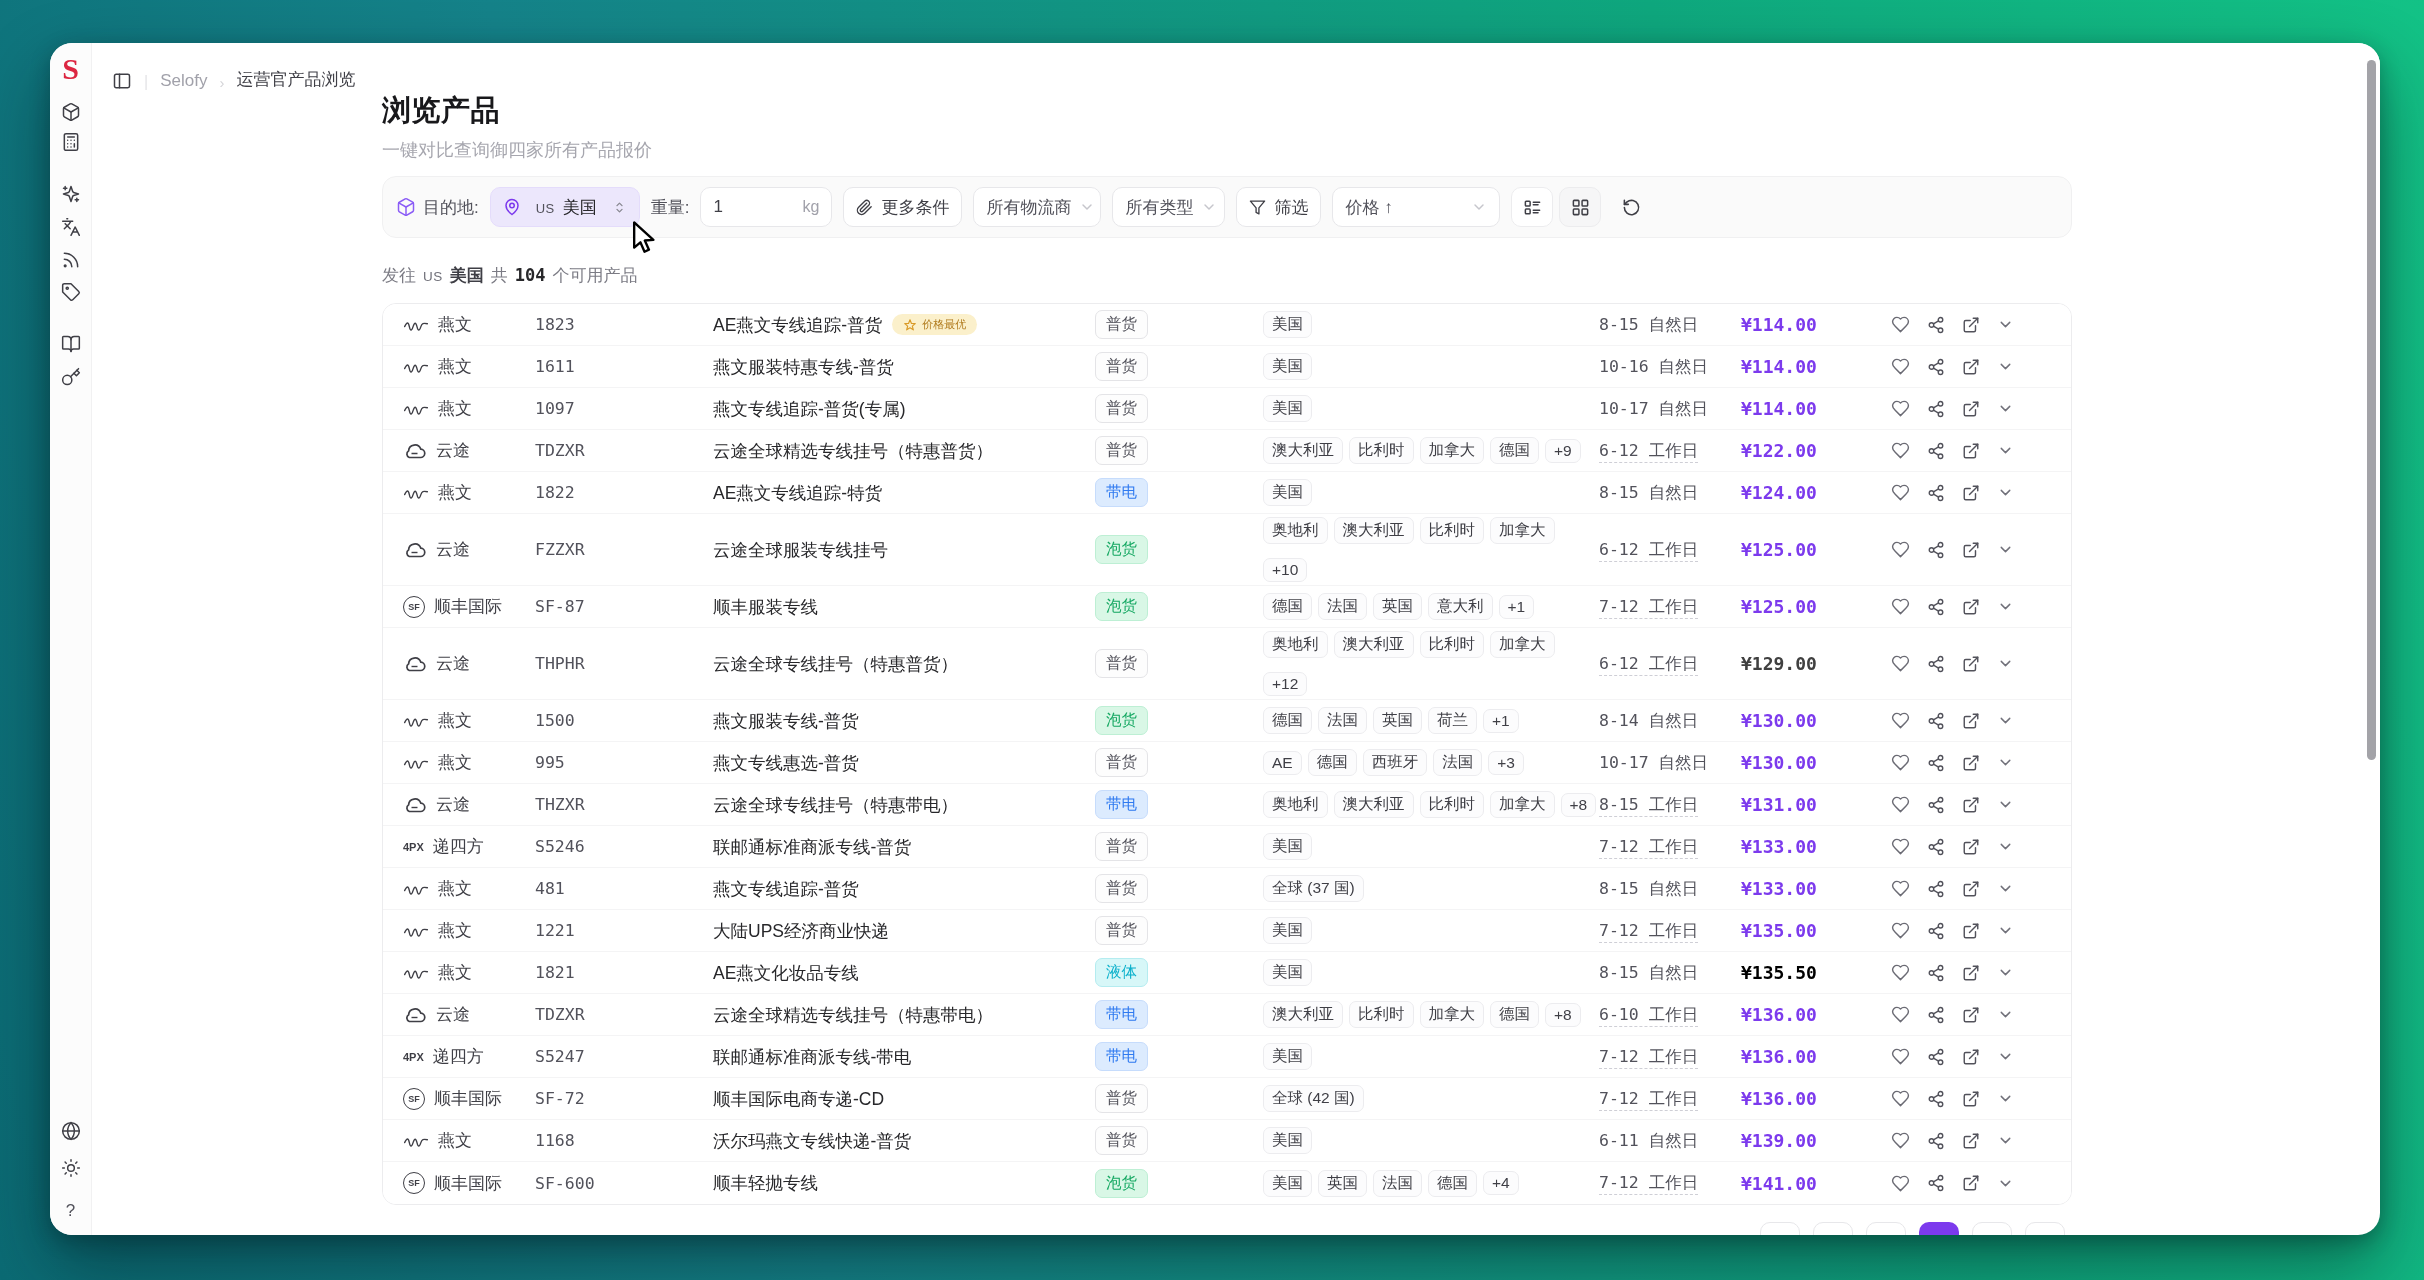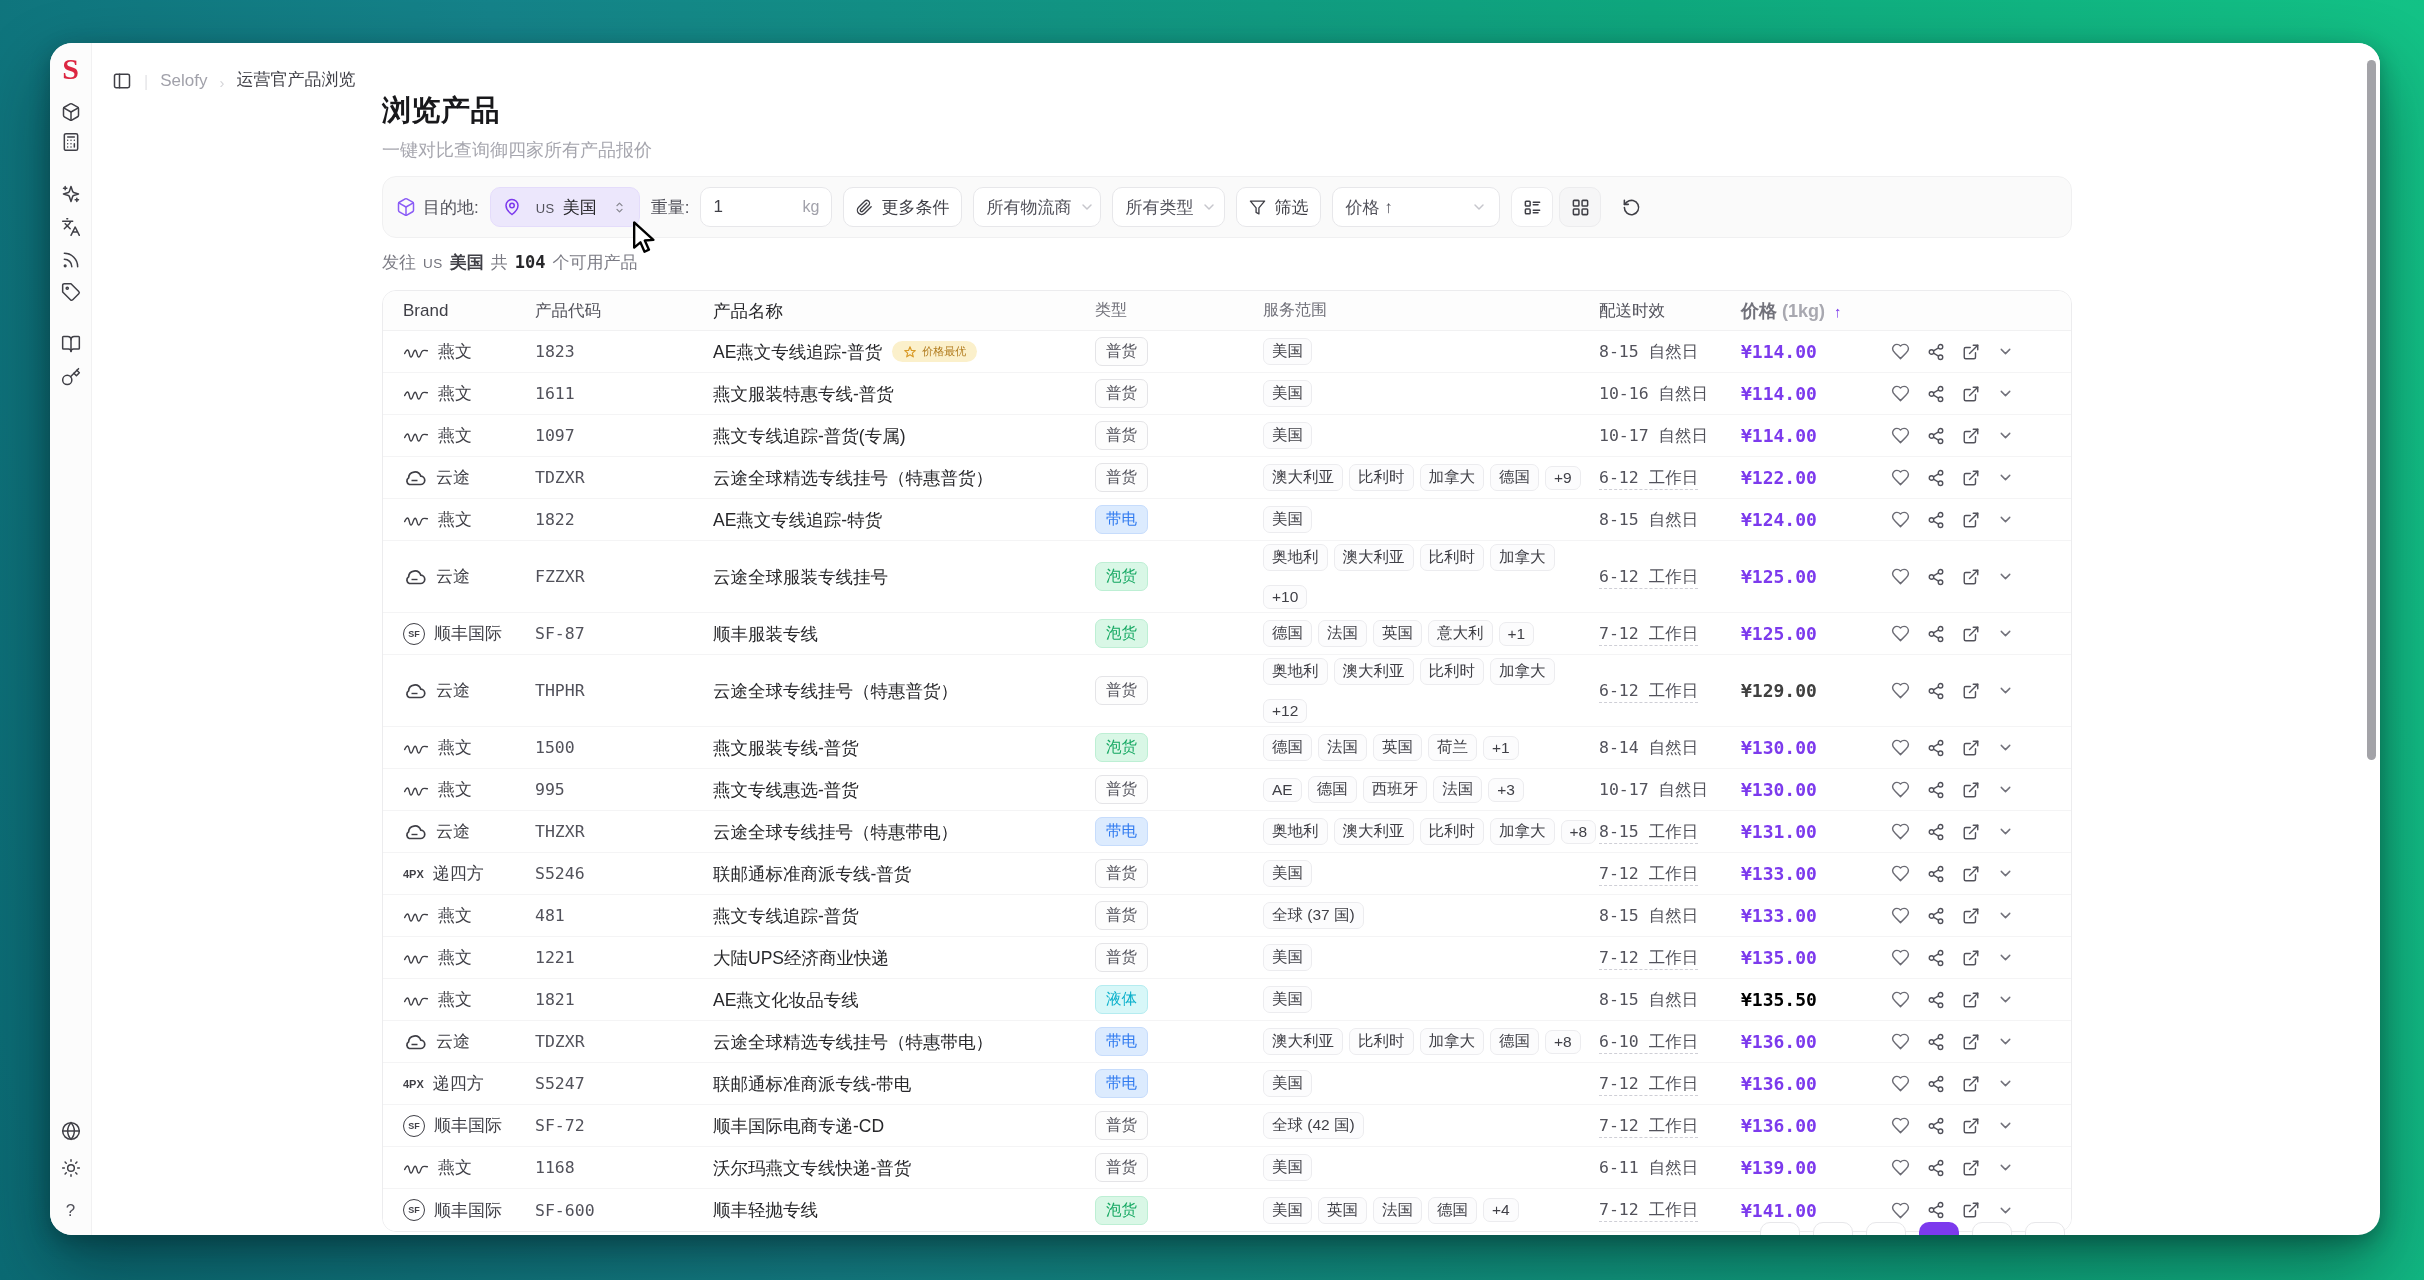--- a/index.html
+++ b/index.html
@@ -50,21 +50,21 @@
   .search { flex:1; color:#a1a1aa; }
   .search input { border:0; outline:0; flex:1; font-size:17px; color:#3f3f46; background:transparent;
                   font-family:inherit; }
   .search input::placeholder { color:#a8a8b0; }
   .vtgl { display:flex; gap:6px; }
   .vbtn { width:42px; height:40px; border:1px solid #ececee; border-radius:10px; background:#fff;
           display:flex; align-items:center; justify-content:center; color:#3f3f46; }
   .vbtn.alt { background:#f6f6f7; }
   .icon-btn { width:38px; height:40px; display:flex; align-items:center; justify-content:center; color:#3f3f46; }
 
-  .results { margin-top:13px; font-size:17px; color:#7b7b84; display:flex; align-items:baseline; gap:7px; }
+  .results { margin-top:26px; font-size:17px; color:#7b7b84; display:flex; align-items:baseline; gap:7px; }
   .results .us { font-size:13.5px; letter-spacing:.5px; color:#71717a; }
   .results .cn { color:#3f3f46; font-weight:700; }
   .results .num { color:#27272a; font-weight:700; }
 
   
   .tcard { margin-top:16px; background:#fff; border:1px solid #ececee; border-radius:14px; overflow:hidden; }
   .thead { display:flex; align-items:center; height:40px; color:#71717a; font-size:16px;
            background:#fdfdfd; border-bottom:1px solid #f1f1f2; padding:0 24px 0 20px; }
   .trow { display:flex; align-items:center; min-height:42px; padding:3px 24px 3px 20px;
           border-bottom:1px solid #f4f4f5; background:#fff; }
@@ -305,33 +305,20 @@
     <div class="results">
       <span>发往</span>
       <span class="us">US</span>
       <span class="cn">美国</span>
       <span>共</span>
       <span class="num mono">104</span>
       <span>个可用产品</span>
     </div>
 
     <div class="tcard">
-      <div class="thead">
-        <div class="col c-brand">Brand</div>
-        <div class="col c-code">产品代码</div>
-        <div class="col c-name">产品名称</div>
-        <div class="col c-type">类型</div>
-        <div class="col c-scope">服务范围</div>
-        <div class="col c-time">配送时效</div>
-        <div class="col c-price ph-price">
-          <span>价格</span>
-          <span class="dim">(1kg)</span>
-          <span class="ph-arrow">↑</span>
-        </div>
-      </div>
       <div id="tbody">
           <div class="trow">
             <div class="col c-brand">
               <span class="bicon">
                 <svg width="26" height="14" viewBox="0 0 32 14" fill="none" stroke="currentColor" stroke-width="1.7" stroke-linecap="round">
                   <path d="M2 9c3-6 4.5-6 5.8 0 1.2 5.6 2.8 5.6 4.6 0 1.8-5.6 3.4-5.6 4.8 0 1.3 5.6 2.9 5.6 4.8 0 1.3-4 2.8-4.6 8-3.6"></path>
                 </svg>
               </span>
               <span>燕文</span>
             </div>

